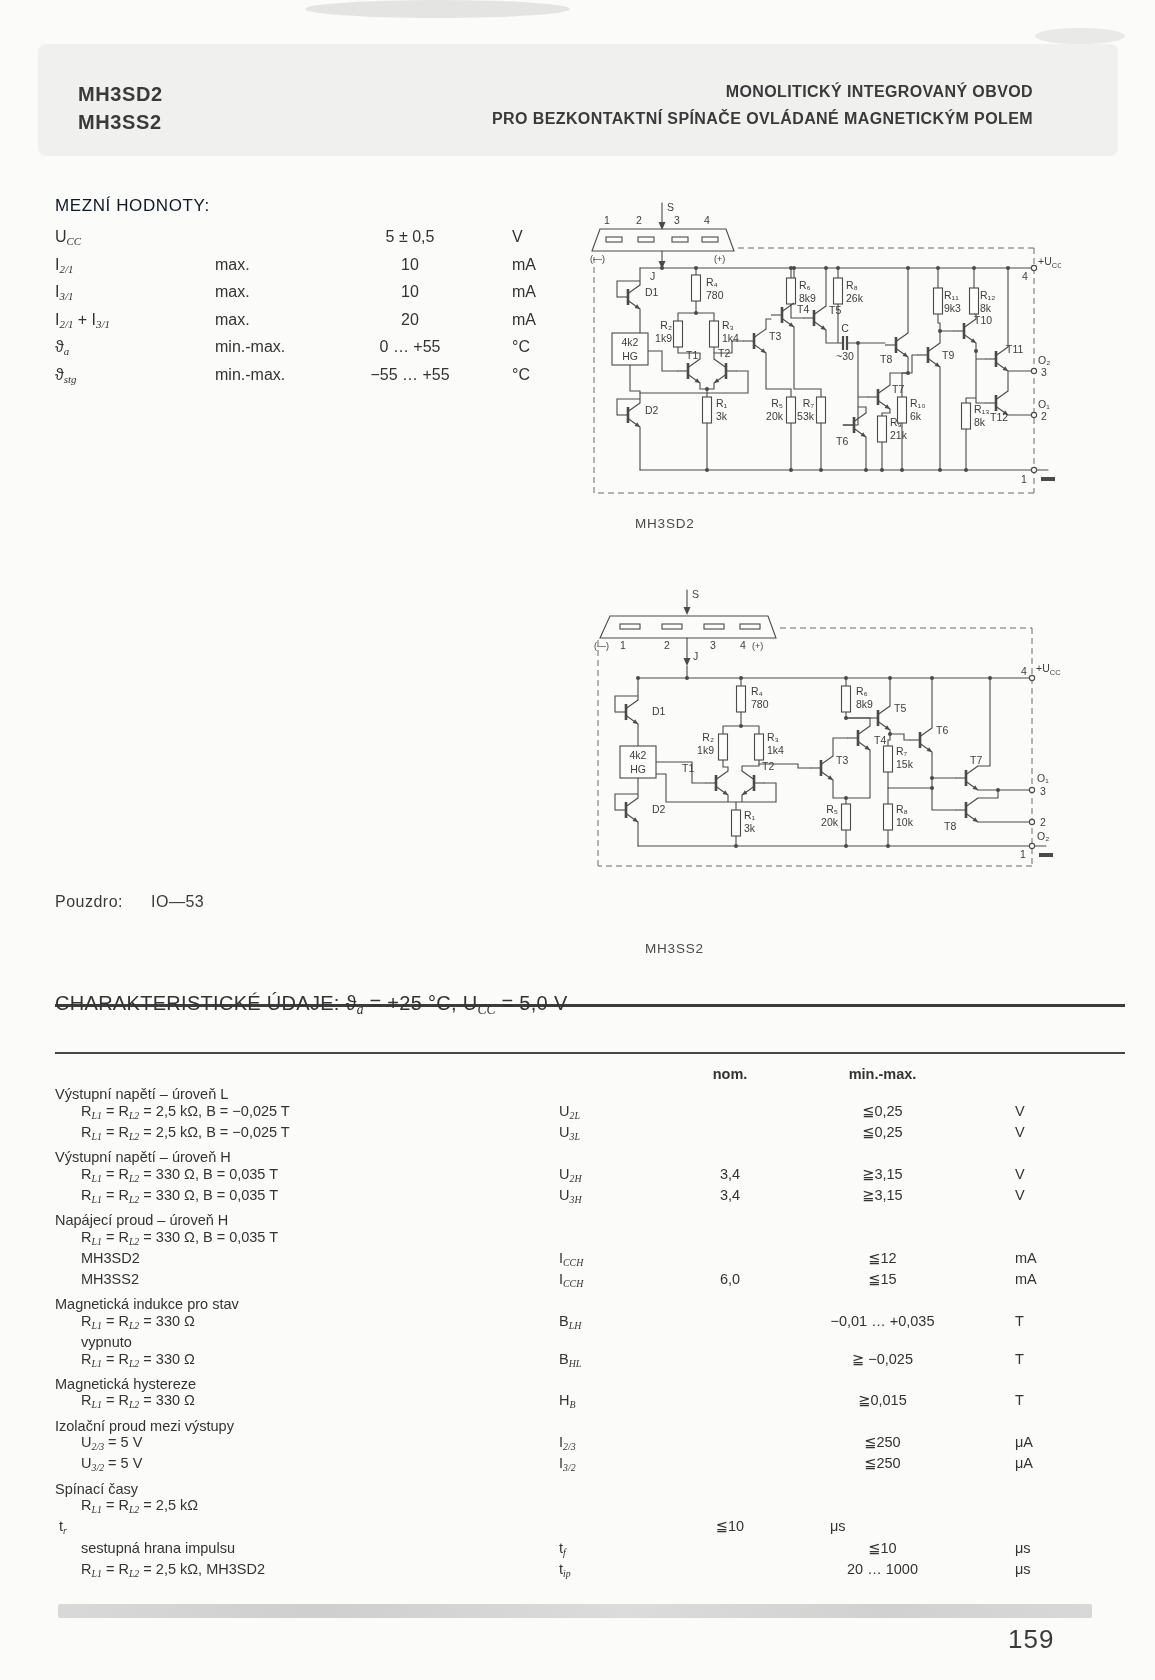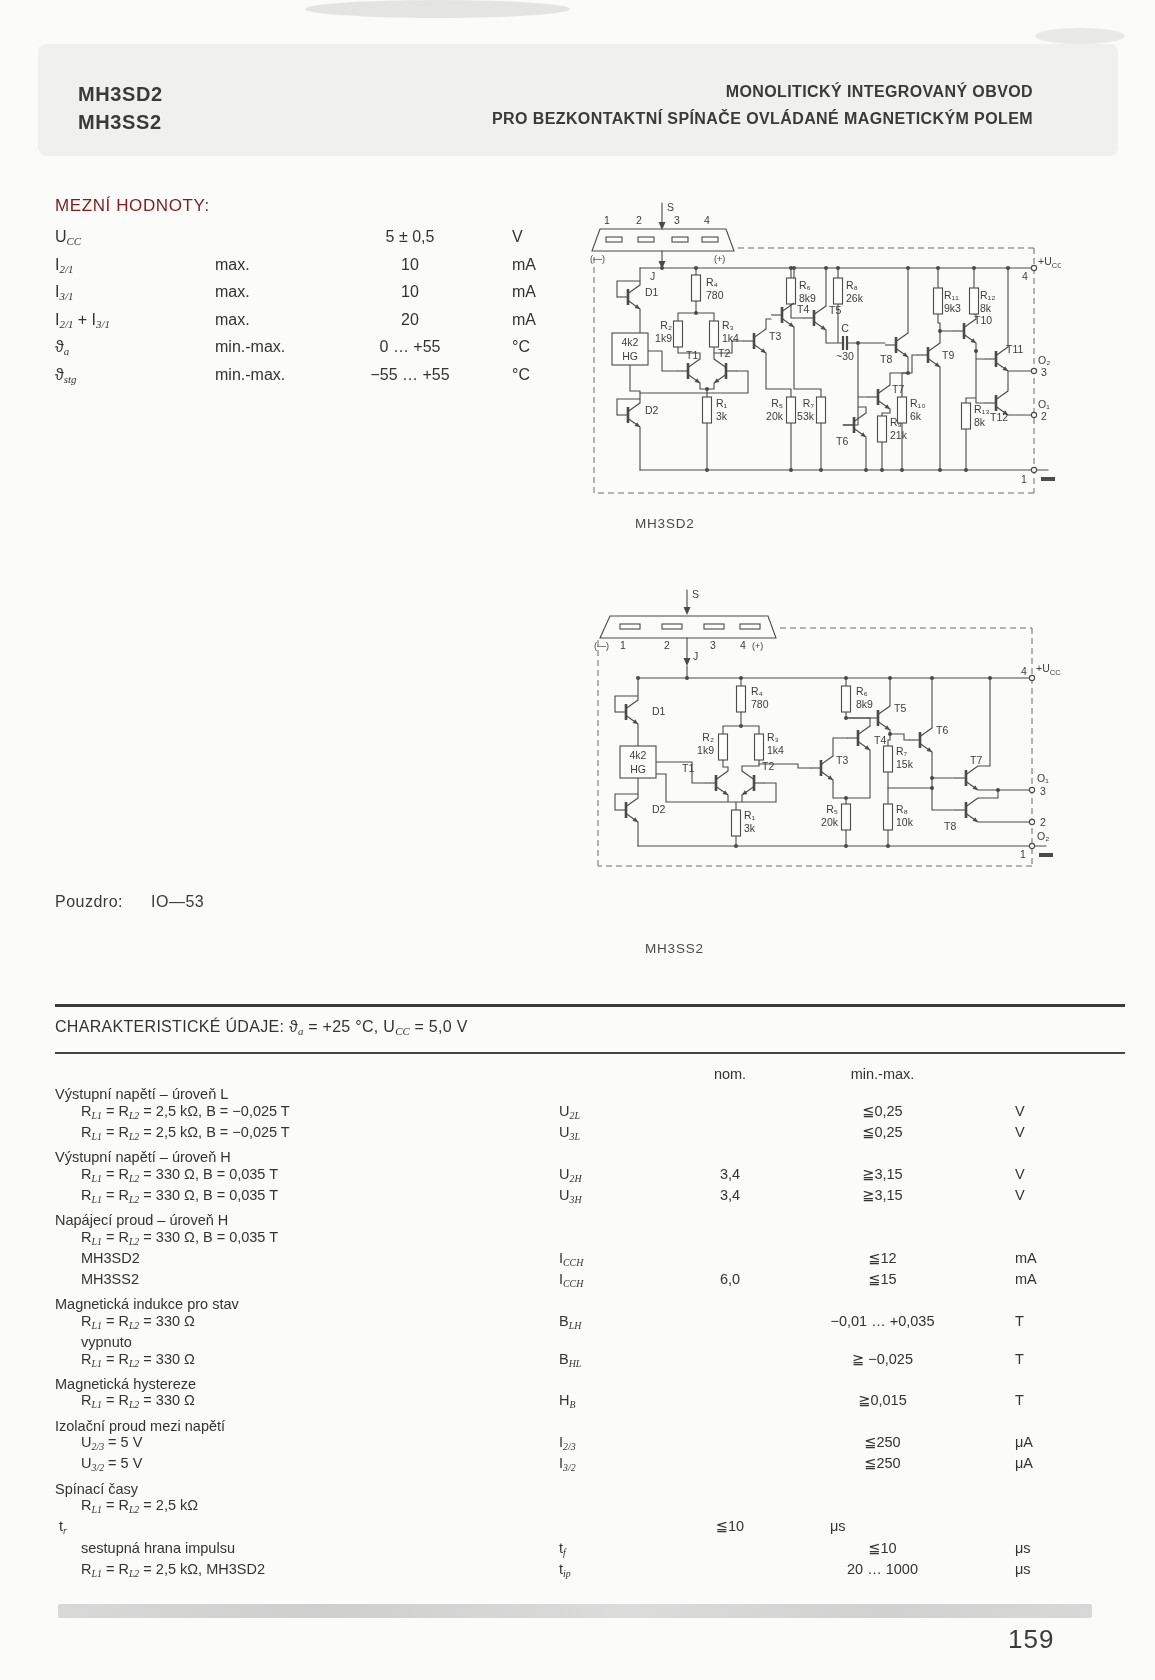--- a/index.html
+++ b/index.html
@@ -4,21 +4,21 @@
 <style>
   html,body{margin:0;padding:0;}
   body{width:1155px;height:1680px;position:relative;background:#fbfbf9;
        font-family:"Liberation Sans",sans-serif;color:#2e2e2e;overflow:hidden;}
   .abs{position:absolute;}
   .artifact{position:absolute;pointer-events:none;}
   
   #partnos{left:78px;top:80px;font-size:20px;font-weight:bold;line-height:28px;letter-spacing:.6px;color:#3a3a3a;}
   #titleblk{right:122px;top:78px;text-align:right;font-size:16px;font-weight:bold;line-height:27px;letter-spacing:.4px;color:#3a3a3a;}
   
-  #mezni-h{left:55px;top:196px;font-size:17px;letter-spacing:.6px;color:#7f1d1d;}
+  #mezni-h{left:55px;top:196px;font-size:17px;letter-spacing:.6px;color:#0f172a;}
   #limits{left:50px;top:228px;width:560px;}
   .lrow{display:grid;grid-template-columns:165px 110px 170px 70px;height:27.5px;font-size:16px;color:#333;}
   .lsym{padding-left:5px;}
   .lcond{}
   .lval{text-align:center;}
   .lunit{padding-left:17px;}
   sub{font-size:.68em;vertical-align:-.28em;font-style:italic;font-family:"Liberation Serif",serif;letter-spacing:0;}
   
   .sch{position:absolute;}
   .sch .w{stroke:#4a4a4a;stroke-width:1.1;fill:none;stroke-linecap:round;}
@@ -29,26 +29,26 @@
   .sch .term{fill:#fdfdfc;stroke:#4a4a4a;stroke-width:1.1;}
   .sch text{font-size:10.5px;fill:#3d3d3d;font-family:"Liberation Sans",sans-serif;}
   .sch text.sm{font-size:9px;}
   .sch text.mid{text-anchor:middle;}
   .sch text.end{text-anchor:end;}
   .caption{font-size:13.5px;letter-spacing:.8px;color:#4a4a4a;}
   #pouzdro{left:55px;top:893px;font-size:16px;letter-spacing:.5px;color:#3a3a3a;}
   #pouzdro .v{margin-left:28px;}
   
   .rule-thick{left:55px;top:1004px;width:1070px;height:3px;background:#3c3c3c;}
-  #char-title{left:55px;top:1018px;font-size:16px;letter-spacing:.3px;color:#333;}
+  #char-title{left:55px;top:992px;font-size:20px;letter-spacing:.3px;color:#333;}
   .rule-thin{left:55px;top:1052px;width:1070px;height:2px;background:#454545;}
   #char-head{left:55px;top:1066px;width:1025px;}
   #char-body{left:55px;top:1082px;width:1025px;}
   .crow{display:grid;grid-template-columns:500px 115px 120px 185px 105px;line-height:16.5px;font-size:14.5px;color:#333;}
-  .chead{font-weight:normal;}
+  .chead{font-weight:bold;}
   .csec{margin-top:4px;line-height:16.5px;font-size:14.5px;color:#333;}
   .cond{}
   .ind{padding-left:26px;}
   .sym{padding-left:4px;}
   .nom{text-align:center;}
   .mm{text-align:center;}
   .unit{padding-left:40px;}
   
   #grey-bar{left:58px;top:1604px;width:1034px;height:14px;opacity:.78;border-radius:2px;
     background:linear-gradient(90deg,#cfcfcf,#c2c2c2 25%,#d3d3d3 55%,#c5c5c5 80%,#cecece);}
@@ -501,21 +501,21 @@
 
   <div class="csec">Magnetická hystereze</div>
   <div class="crow">
     <span class="cond ind">R<sub>L1</sub> = R<sub>L2</sub> = 330 Ω</span>
     <span class="sym">H<sub>B</sub></span>
     <span class="nom"></span>
     <span class="mm">≧0,015</span>
     <span class="unit">T</span>
   </div>
 
-  <div class="csec">Izolační proud mezi napětí</div>
+  <div class="csec">Izolační proud mezi výstupy</div>
   <div class="crow">
     <span class="cond ind">U<sub>2/3</sub> = 5 V</span>
     <span class="sym">I<sub>2/3</sub></span>
     <span class="nom"></span>
     <span class="mm">≦250</span>
     <span class="unit">μA</span>
   </div>
   <div class="crow">
     <span class="cond ind">U<sub>3/2</sub> = 5 V</span>
     <span class="sym">I<sub>3/2</sub></span>

